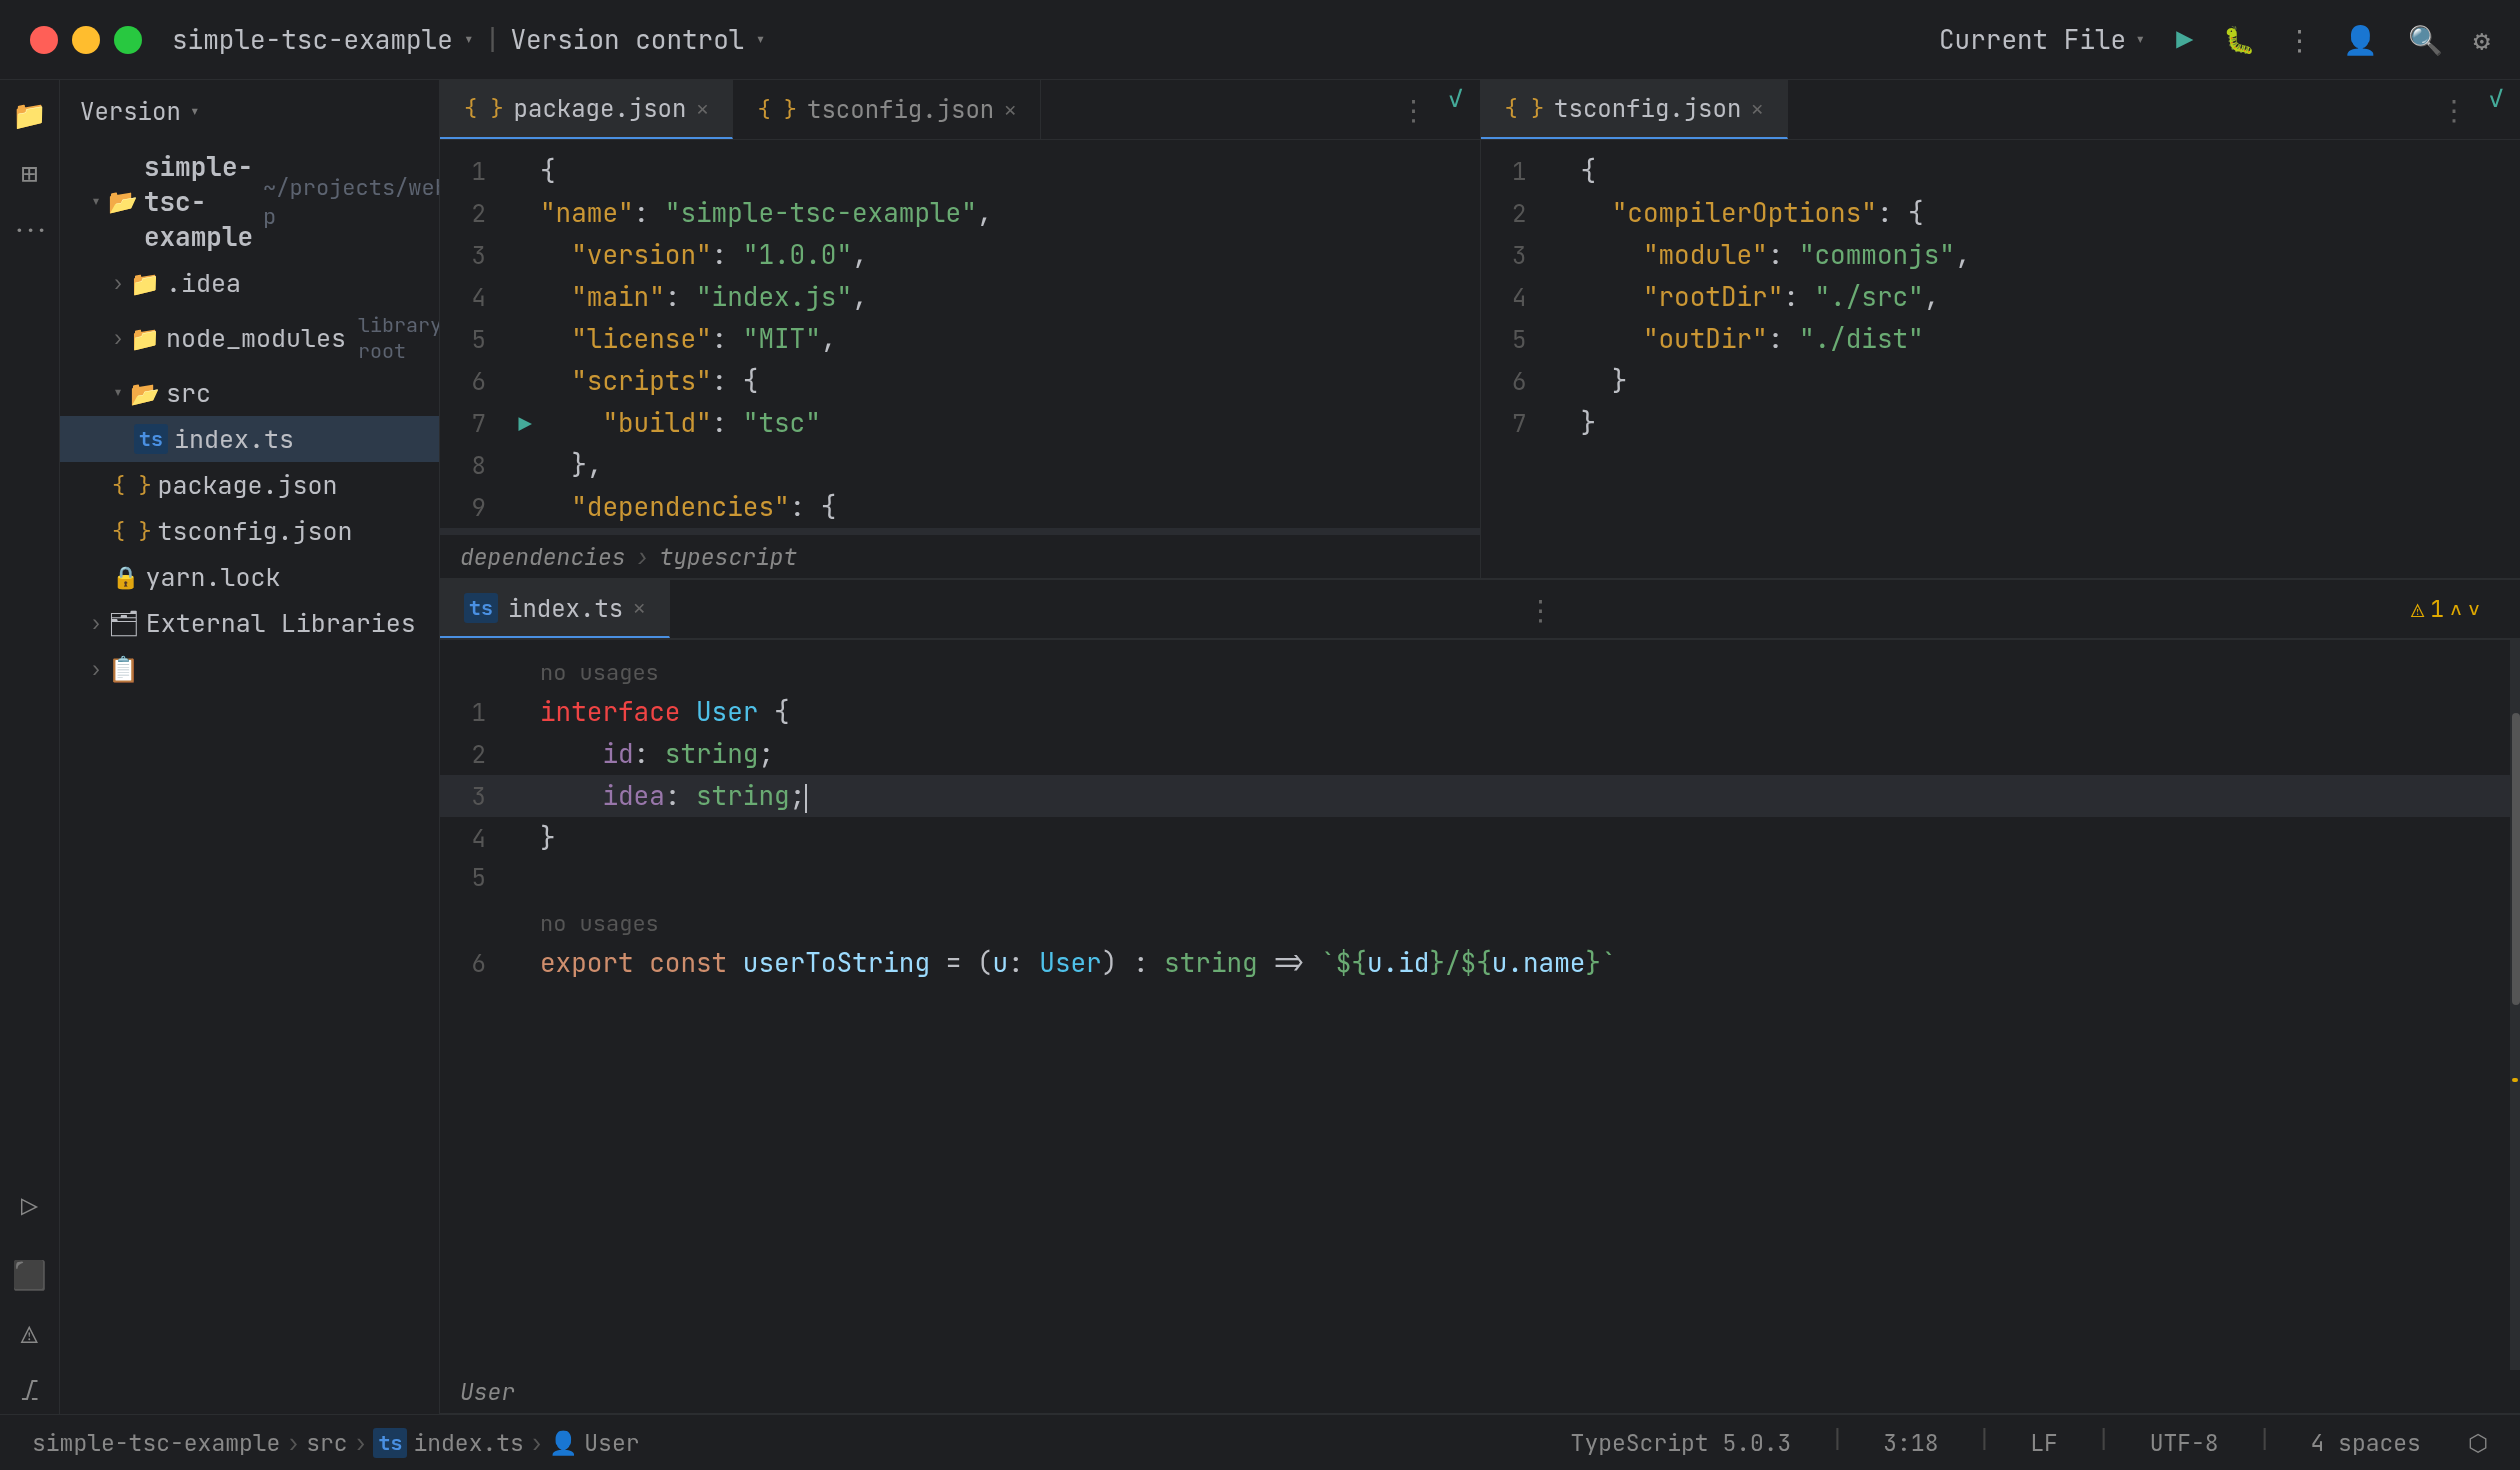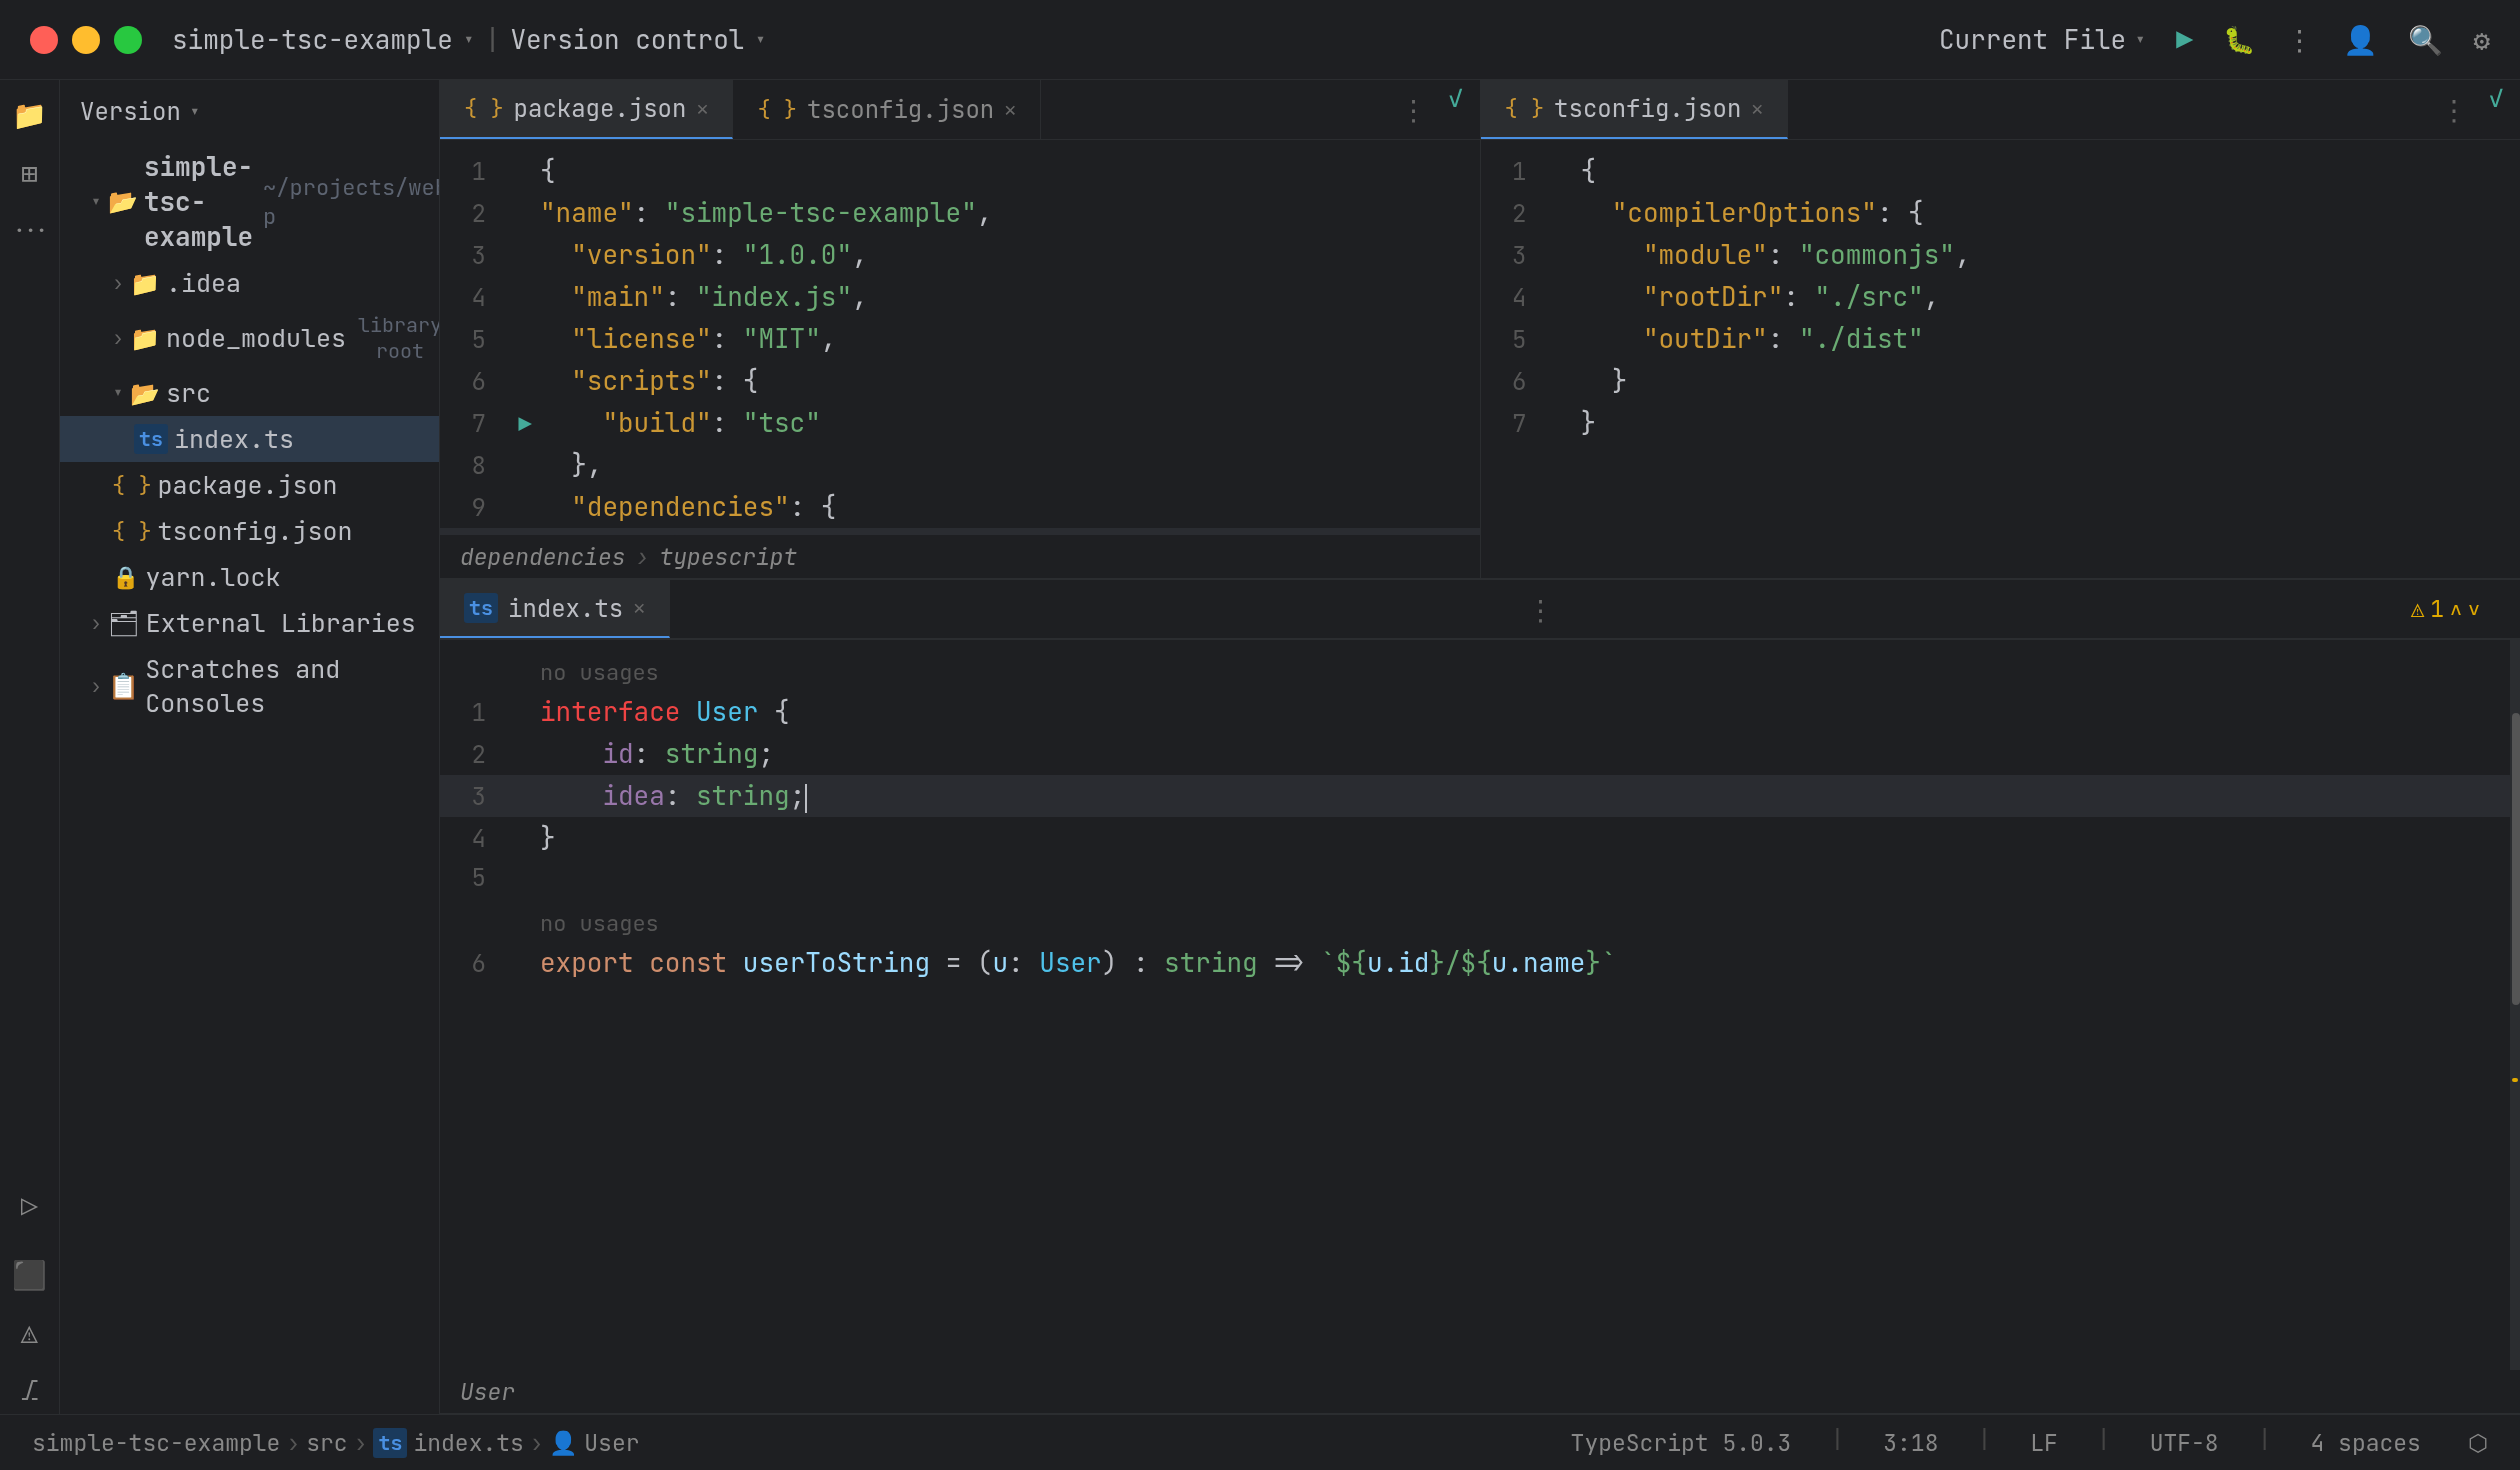--- a/index.html
+++ b/index.html
@@ -117,21 +117,20 @@
     .tree-indent-1 { padding-left: 30px; }
     .tree-indent-2 { padding-left: 52px; }
     .tree-indent-3 { padding-left: 74px; }
     .folder-icon { color: #dcb67a; font-size: 24px; }
     .json-icon { color: #cb9734; font-size: 22px; }
     .lock-icon { color: #cb9734; font-size: 22px; }
     .library-root-badge {
       font-size: 20px;
       color: #5c6370;
       margin-left: 6px;
-      text-align: center;
     }
     .chevron-right { color: #666; font-size: 20px; }
     .chevron-down-tree { color: #666; font-size: 20px; }
     .tree-root-label {
       font-size: 26px;
       font-weight: 600;
       color: #bcbec4;
     }
     .path-hint { color: #5c6370; font-size: 22px; margin-left: 4px; }
 
@@ -490,21 +489,20 @@
 
     <div class="tree-item tree-indent-1">
       <span class="chevron-right">›</span>
       <span>🗂</span>
       <span>External Libraries</span>
     </div>
 
     <div class="tree-item tree-indent-1">
       <span class="chevron-right">›</span>
       <span>📋</span>
-      <span>Scratches and Consoles</span>
     </div>
   </div>
 
   <div class="editor-area">
 
     <div class="editor-top">
 
       <div class="editor-pane">
 
         <div class="tab-bar">

